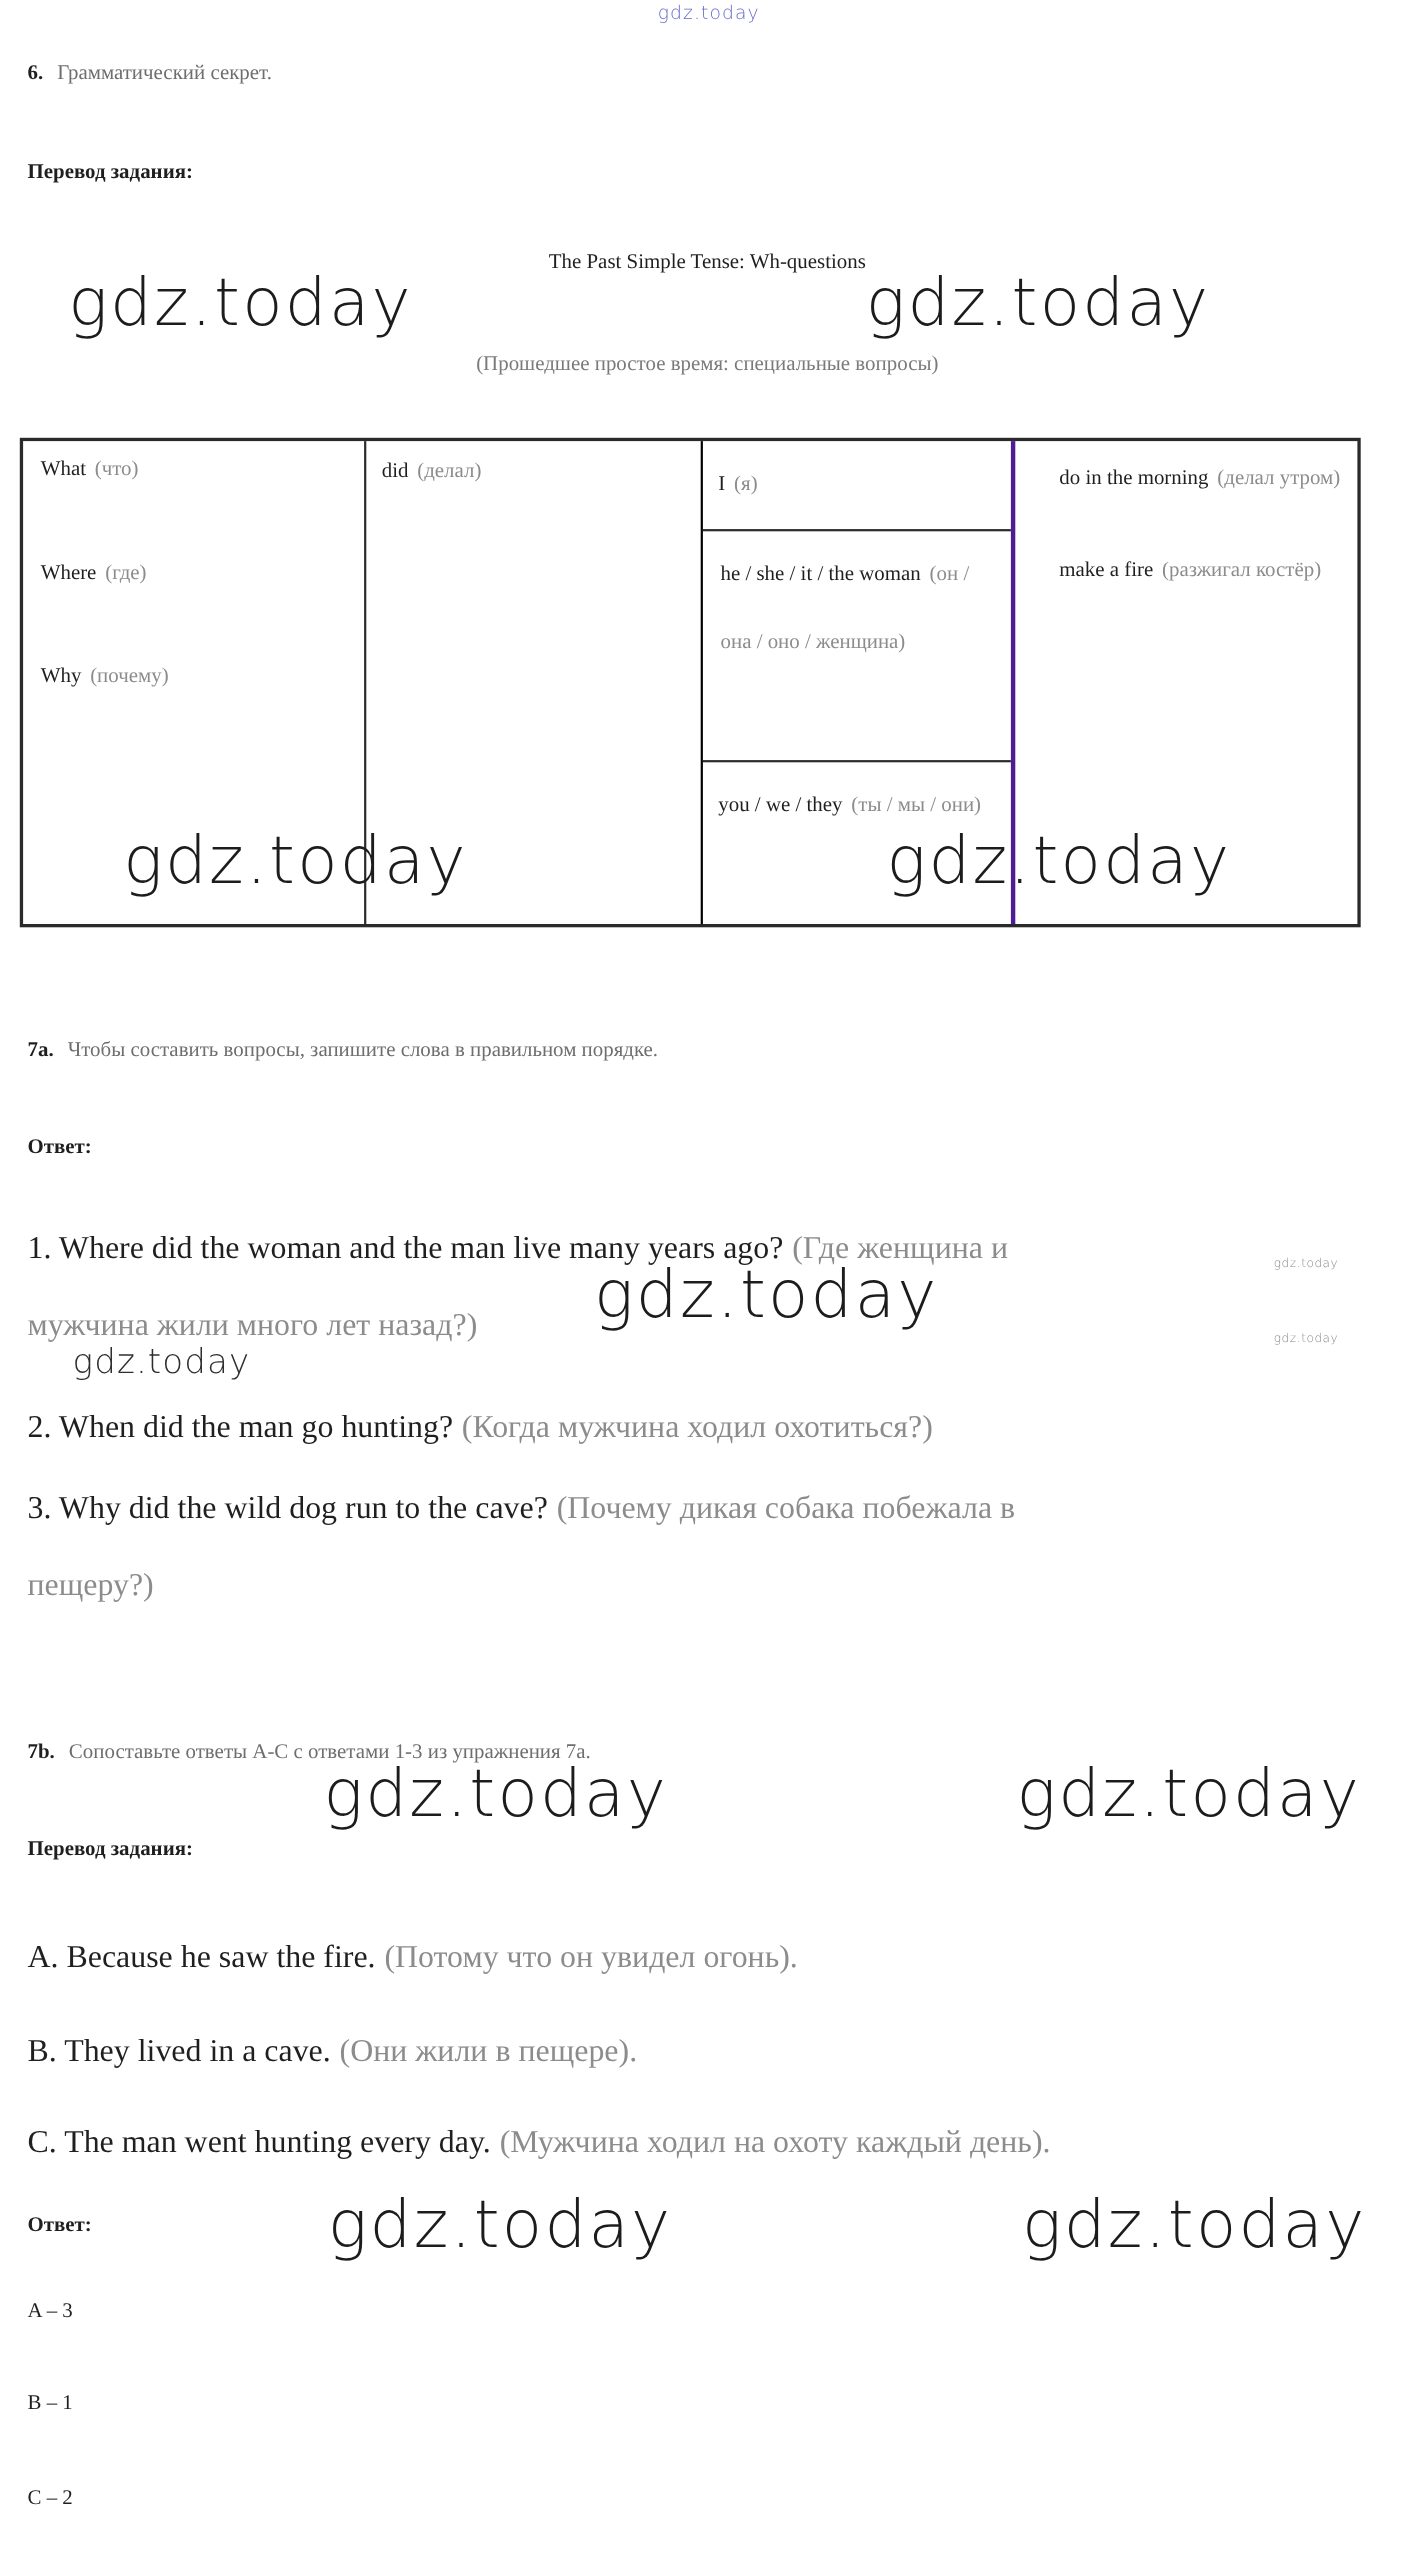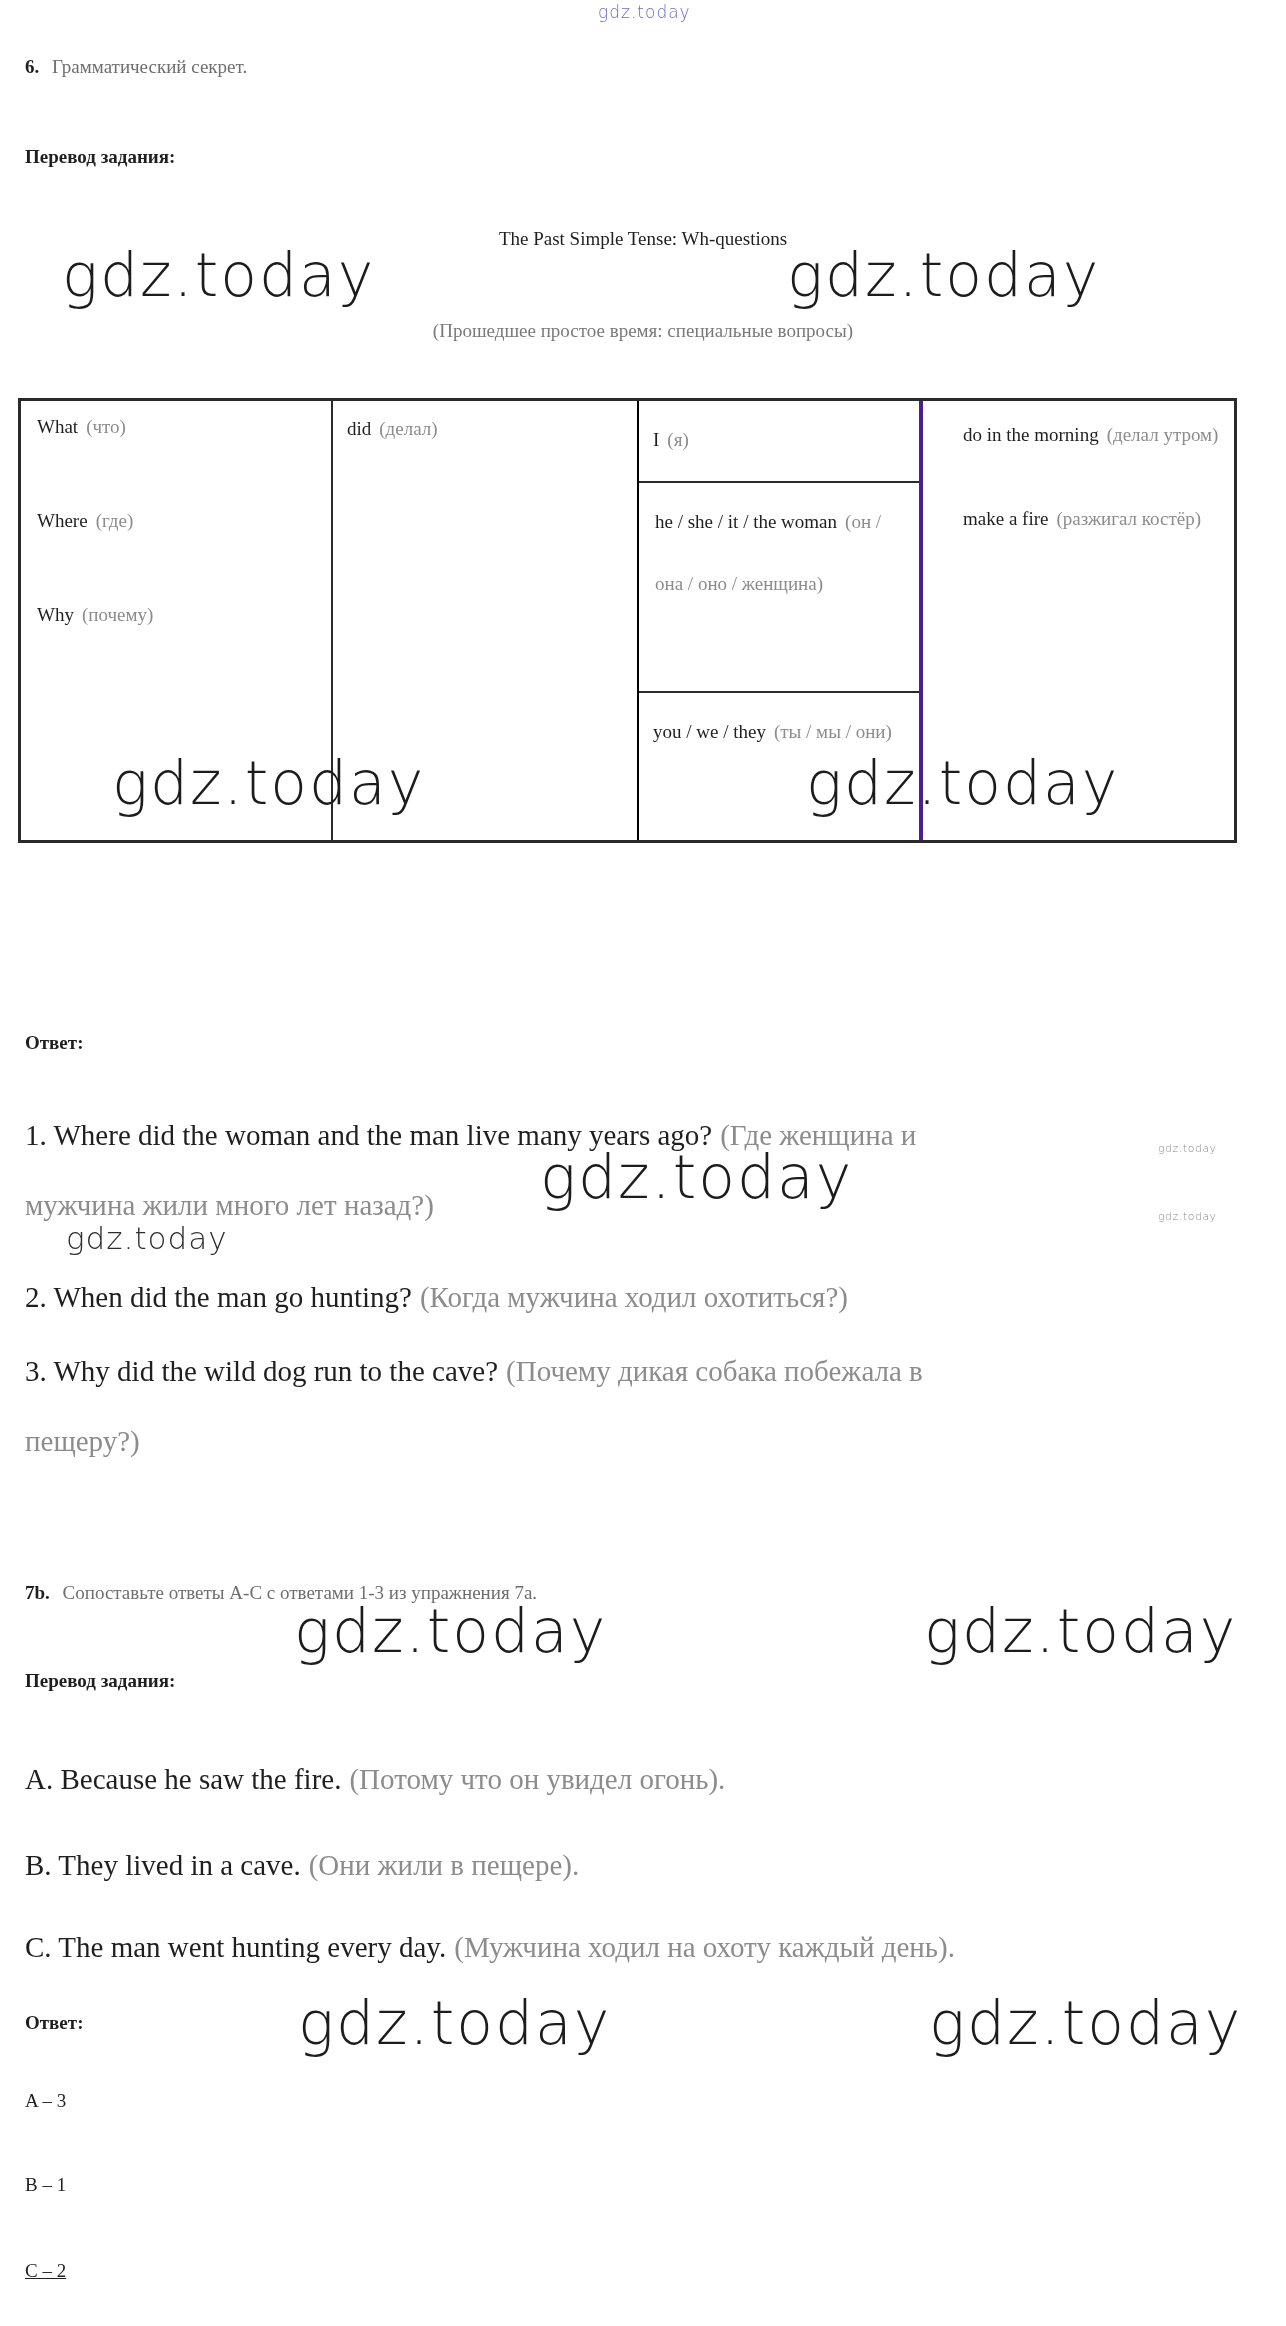--- a/index.html
+++ b/index.html
@@ -49,21 +49,21 @@
 
   
   #item1{left:25px;top:1100px;width:1000px;}
   #item2{left:25px;top:1262px;width:1200px;}
   #item3{left:25px;top:1336px;width:1000px;}
   #optA{left:25px;top:1744px;width:1230px;}
   #optB{left:25px;top:1830px;width:1230px;}
   #optC{left:25px;top:1912px;width:1230px;}
   #ansA{left:25px;top:2082px;}
   #ansB{left:25px;top:2166px;}
-  #ansC{left:25px;top:2252px;text-decoration:underline;}
+  #ansC{left:25px;top:2252px;}
 
   
   #gtable{
     position:absolute;left:18px;top:398px;width:1219px;height:445px;
     border:3px solid #2a2a2a;box-sizing:border-box;
   }
   .gcol{position:absolute;top:0;bottom:0;box-sizing:border-box;font-size:19px;}
   #gcol1{left:0;width:312px;border-right:2px solid #2a2a2a;}
   #gcol2{left:312px;width:306px;border-right:2px solid #000000;}
   #gcol3{left:618px;width:284px;border-right:4px solid #4c1d95;}
@@ -133,20 +133,24 @@
       </div>
       <div class="predp p2">
         <span class="ink">make a fire</span><span class="ru">(разжигал костёр)</span>
       </div>
     </div>
   </div>
 
   <div id="wm-table-l" class="wm wm-big">gdz.today</div>
   <div id="wm-table-r" class="wm wm-big">gdz.today</div>
 
+  <div id="h7a" class="line">
+    <span class="bold ink">7a.</span>
+    <span class="graytext sp">Чтобы составить вопросы, запишите слова в правильном порядке.</span>
+  </div>
 
   <div id="otvet1" class="line bold ink">Ответ:</div>
 
   <div id="item1" class="para">
     <span class="ink">1. Where did the woman and the man live many years ago?</span><span class="ru">(Где женщина и мужчина жили много лет назад?)</span>
   </div>
   <div id="wm-inline" class="wm wm-big">gdz.today</div>
   <div id="wm-tiny1" class="wm">gdz.today</div>
   <div id="wm-tiny2" class="wm">gdz.today</div>
   <div id="wm-small-l" class="wm">gdz.today</div>

